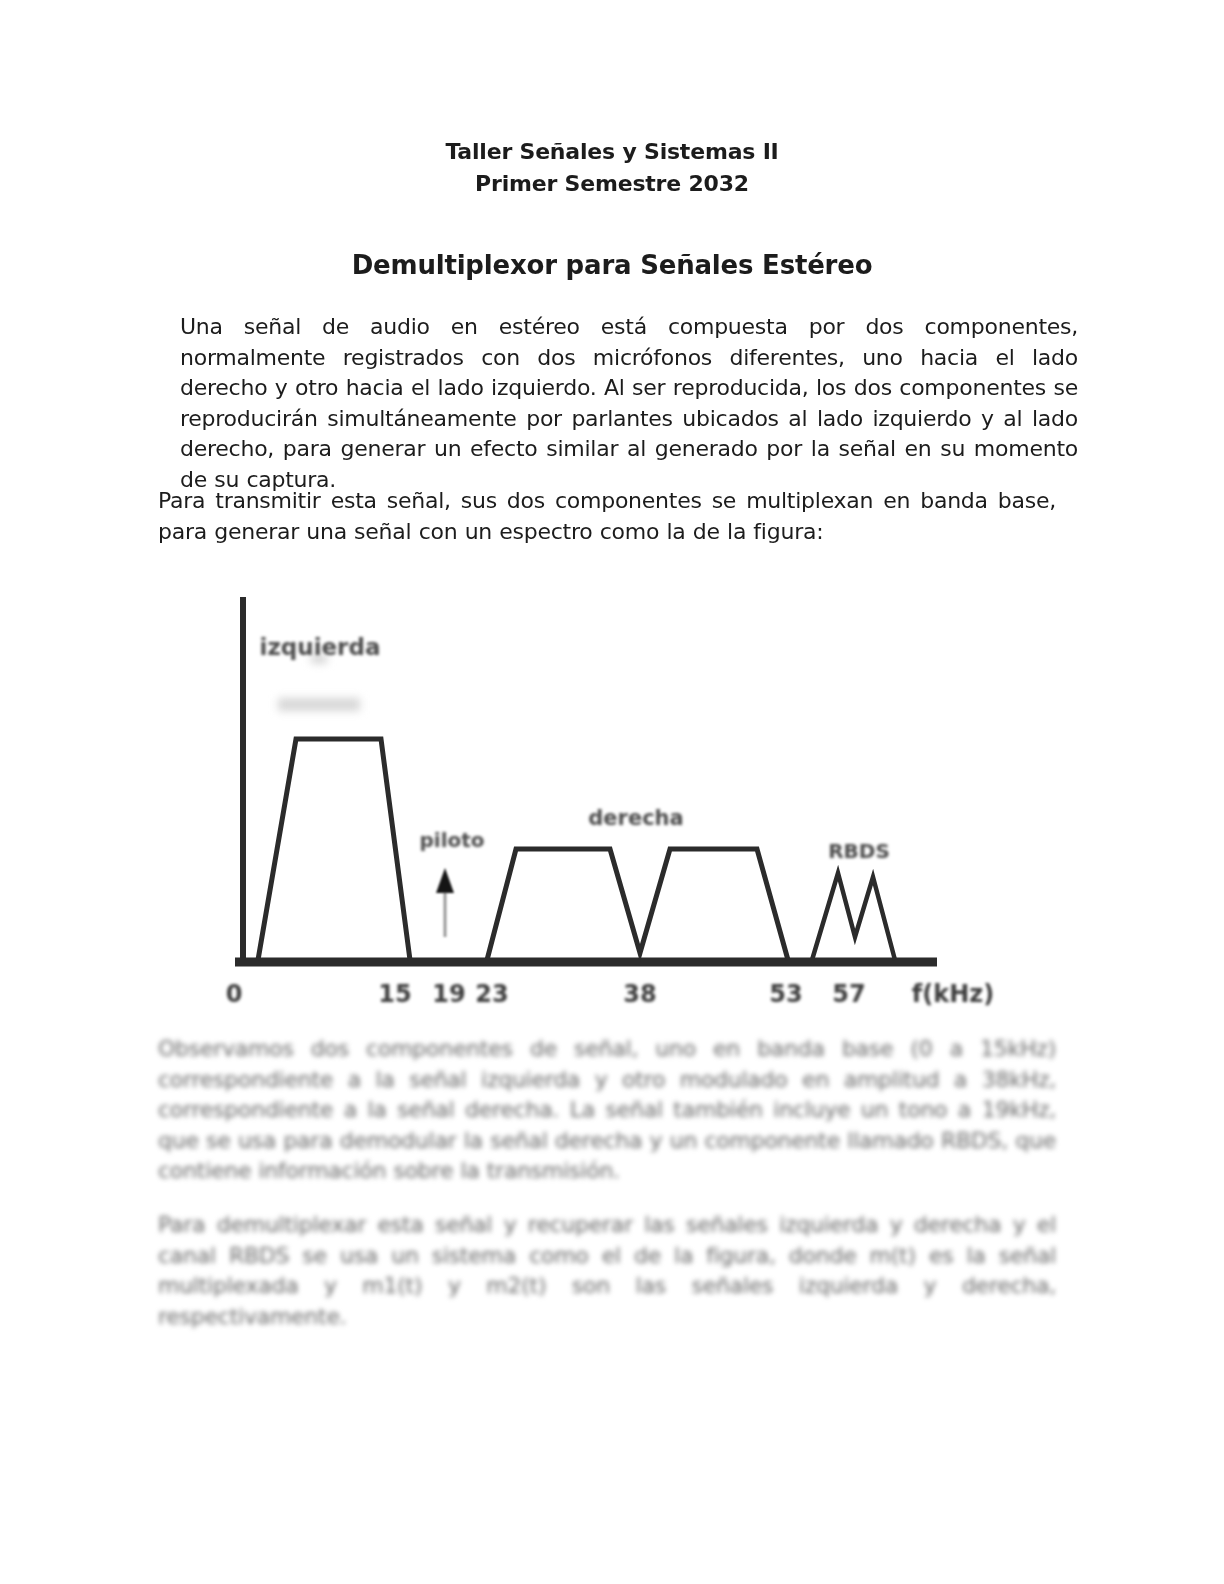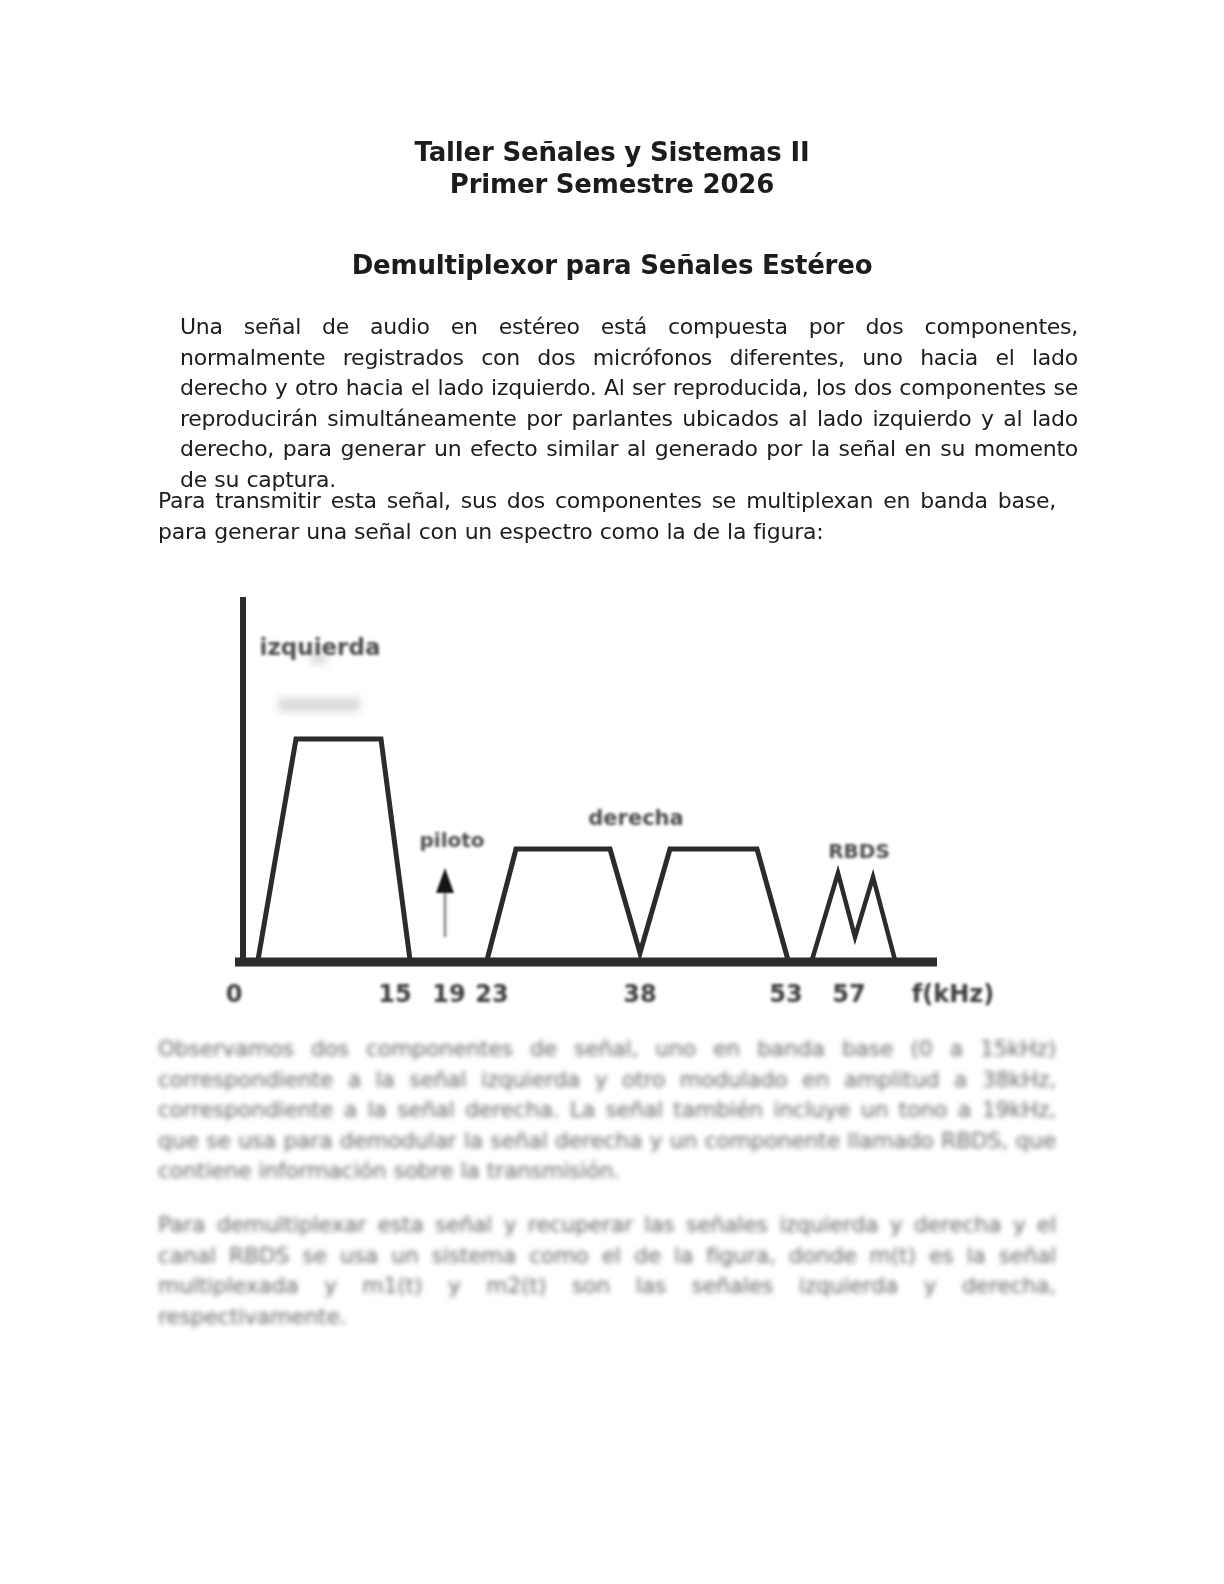--- a/index.html
+++ b/index.html
@@ -10,21 +10,21 @@
     background: #ffffff;
     font-family: "DejaVu Sans", "Liberation Sans", sans-serif;
     color: #1c1c1c;
     overflow: hidden;
   }
   .title-block {
     position: absolute;
     left: 0; top: 136px;
     width: 1224px;
     text-align: center;
-    font-size: 26px;
+    font-size: 22px;
     font-weight: bold;
     line-height: 32px;
     letter-spacing: -0.2px;
   }
   .subtitle {
     position: absolute;
     left: 0; top: 250px;
     width: 1224px;
     text-align: center;
     font-size: 26px;
@@ -79,21 +79,21 @@
   }
   .ghost { filter: blur(4px); }
 </style>
 </head>
 <body>
 
 <div class="page">
 
   <div class="title-block">
     <div>Taller Señales y Sistemas II</div>
-    <div>Primer Semestre 2026</div>
+    <div>Primer Semestre 2032</div>
   </div>
 
   <div class="subtitle">Demultiplexor para Señales Estéreo</div>
 
   <div class="para p1">Una señal de audio en estéreo está compuesta por dos componentes, normalmente registrados con dos micrófonos diferentes, uno hacia el lado derecho y otro hacia el lado izquierdo. Al ser reproducida, los dos componentes se reproducirán simultáneamente por parlantes ubicados al lado izquierdo y al lado derecho, para generar un efecto similar al generado por la señal en su momento de su captura.</div>
 
   <div class="para p2">Para transmitir esta señal, sus dos componentes se multiplexan en banda base, para generar una señal con un espectro como la de la figura:</div>
 
   <div class="figure-wrap">
     <svg width="840" height="440" viewBox="0 0 840 440">

